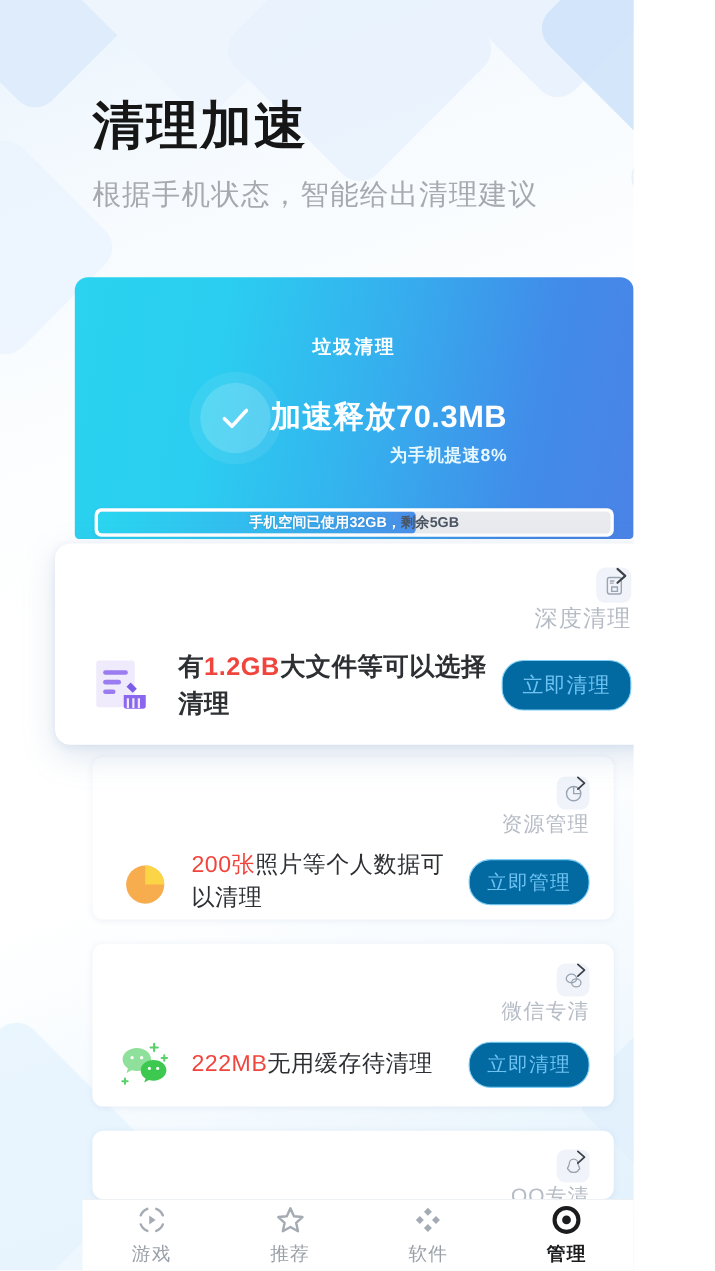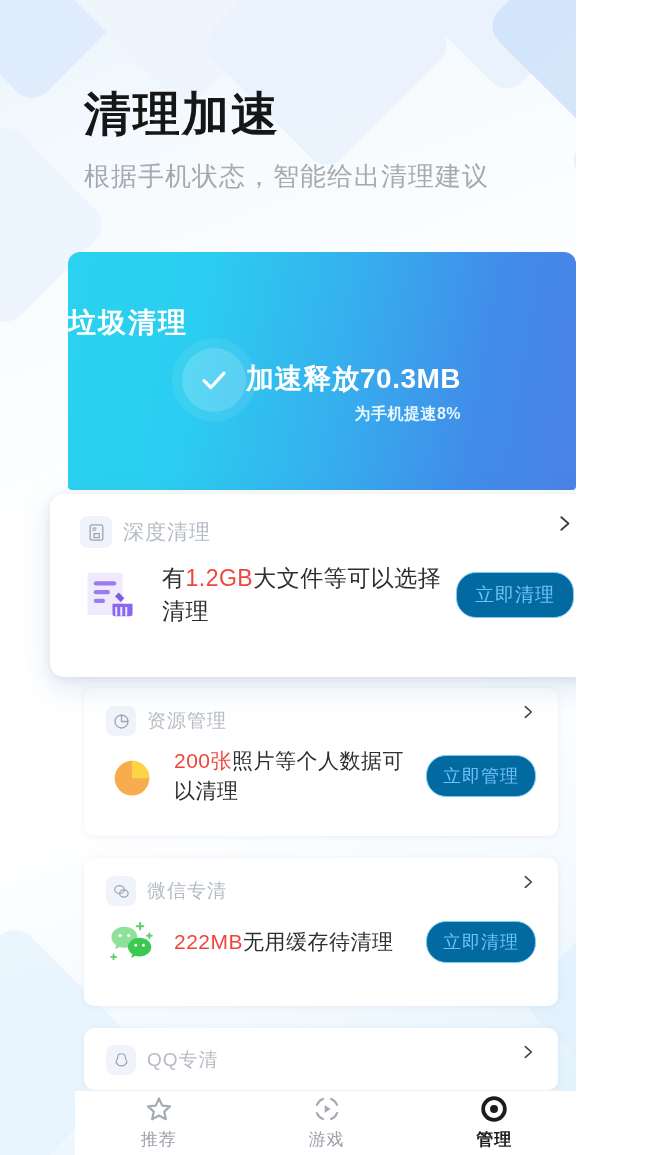--- a/index.html
+++ b/index.html
@@ -43,22 +43,22 @@
   }
 
   
   .hero {
     position:absolute; left:68px; top:252px; width:508px; height:238px;
     border-radius:12px 12px 4px 4px; z-index:4;
     background:linear-gradient(100deg,#2ad3ef 0%,#2bcdf0 26%,#35b1ee 52%,#418ce9 80%,#4a83e6 100%);
     overflow:hidden;
   }
   .hero-title {
-    position:absolute; left:0; right:0; top:52px; 
-    color:#ffffff; font-size:28px; font-weight:700; letter-spacing:2px;
+    position:absolute; left:0; right:0; top:52px; text-align:center;
+    color:#ffffff; font-size:17px; font-weight:700; letter-spacing:2px;
   }
   .hero-body { position:absolute; left:178px; top:108px; }
   .hero-amount { color:#ffffff; font-size:28px; font-weight:700; letter-spacing:.5px; white-space:nowrap; }
   .hero-sub { margin-top:6px; color:#e6f8ff; font-size:16px; font-weight:700; letter-spacing:.5px;text-align:right; }
   .hero-check {
     position:absolute; left:182px; top:348px; width:64px; height:64px; border-radius:50%;
     background:rgba(255,255,255,.22); z-index:5;
     display:flex; align-items:center; justify-content:center;
     box-shadow:0 0 0 10px rgba(255,255,255,.08);
   }
@@ -92,22 +92,23 @@
   }
   .card-featured {
     left:50px; width:552px; top:494px; height:183px; border-radius:14px; z-index:20;
     box-shadow:0 10px 30px rgba(110,145,190,.22), 0 2px 8px rgba(110,145,190,.14);
   }
   .card-2 { left:84px; width:474px; top:688px; height:148px; z-index:8; }
   .card-3 { left:84px; width:474px; top:858px; height:148px; z-index:8; }
   .card-4 { left:84px; width:474px; top:1028px; height:62px; z-index:8; }
 
   .card-head {
-    position:relative; display:flex; align-items:center;
+    position:relative; display:flex; align-items:flex-end;
     padding:18px 22px 0 22px;
+    flex-direction:column;
   }
   .card-featured .card-head { padding:22px 28px 0 30px; }
   .head-icon {
     width:30px; height:30px; border-radius:8px; background:#f0f4fa;
     display:flex; align-items:center; justify-content:center; flex:none;
   }
   .card-featured .head-icon { width:32px; height:32px; }
   .head-icon svg { width:19px; height:19px; }
   .head-label {
     margin-left:11px; font-size:19px; color:#b6bcc6; letter-spacing:1px; font-weight:400;
@@ -121,21 +122,21 @@
   .card-body {
     display:flex; align-items:center; padding:10px 22px 0 22px;
   }
   .card-featured .card-body { padding:14px 28px 0 30px; }
   .body-icon { width:52px; height:52px; flex:none; display:flex; align-items:center; justify-content:center; }
   .card-featured .body-icon { width:60px; height:60px; }
   .body-text {
     flex:1; margin-left:16px; font-size:21px; color:#2d2f33; line-height:1.45;
     letter-spacing:.5px;
   }
-  .card-featured .body-text { margin-left:22px; font-size:23px; }
+  .card-featured .body-text { margin-left:22px; font-size:23px;font-weight:bold; }
   .body-text .hl { color:#f0453c; }
   .action-btn {
     flex:none; margin-left:10px;
     border:1.6px solid #7ecdf5; color:#6ec2f2; background:#0369a1;
     border-radius:20px; padding:8px 16px; font-size:18px; letter-spacing:1px;
     white-space:nowrap; font-family:inherit;
   }
   .card-featured .action-btn { padding:9px 18px; font-size:19px; }
   .card-4 .card-head { padding-top:17px; }
 
@@ -178,20 +179,28 @@
       <div class="hero-amount">加速释放70.3MB</div>
       <div class="hero-sub">为手机提速8%</div>
     </div>
   </div>
   <div class="hero-check">
     <svg viewBox="0 0 24 24" fill="none" stroke="#ffffff" stroke-width="2.6" stroke-linecap="round" stroke-linejoin="round">
       <polyline points="4,12.5 9.5,18 20,6.5"></polyline>
     </svg>
   </div>
 
+  <div class="storage-wrap">
+    <div class="storage-track">
+      <div class="storage-fill" id="storage-fill" style="width: 62%;"></div>
+      <div class="storage-label">
+        <span>手机空间已使用32GB，</span><span class="rest">剩余5GB</span>
+      </div>
+    </div>
+  </div>
 
   <div class="card card-featured">
     <div class="card-head">
       <span class="head-icon">
         <svg viewBox="0 0 24 24" fill="none" stroke="#9aa4b2" stroke-width="1.6">
           <rect x="4" y="2.5" width="16" height="19" rx="2.5"></rect>
           <path d="M7.5 6.5h4M7.5 9h3" stroke-linecap="round"></path>
           <path d="M9 13.5h6.5v5H9z"></path>
         </svg>
       </span>
@@ -283,31 +292,40 @@
       </span>
       <span class="head-label">QQ专清</span>
       <svg class="chevron" viewBox="0 0 24 24" fill="none" stroke="#3c4047" stroke-width="2.4" stroke-linecap="round" stroke-linejoin="round">
           <polyline points="8,4 17,12 8,20"></polyline>
         </svg>
     </div>
   </div>
 
   <div class="bottom-nav">
     <div class="nav-item">
-      <svg class="nav-icon" viewBox="0 0 24 24" fill="none" stroke="#a5abb3" stroke-width="1.9" stroke-linejoin="round">
-        <polygon points="12,3 14.8,9.1 21.4,9.8 16.5,14.3 17.9,20.8 12,17.5 6.1,20.8 7.5,14.3 2.6,9.8 9.2,9.1"></polygon>
-      </svg>
-      <span class="nav-label">推荐</span>
-    </div>
-    <div class="nav-item">
       <svg class="nav-icon" viewBox="0 0 24 24" fill="none" stroke="#a5abb3" stroke-width="1.9" stroke-linecap="round">
         <path d="M8.5 3.4A9 9 0 0 0 3.4 8.5M3.4 15.5A9 9 0 0 0 8.5 20.6M15.5 20.6a9 9 0 0 0 5.1-5.1M20.6 8.5a9 9 0 0 0-5.1-5.1"></path>
         <path d="M10 8.5l5 3.5-5 3.5z" fill="#a5abb3" stroke="none"></path>
       </svg>
       <span class="nav-label">游戏</span>
+    </div>
+    <div class="nav-item">
+      <svg class="nav-icon" viewBox="0 0 24 24" fill="none" stroke="#a5abb3" stroke-width="1.9" stroke-linejoin="round">
+        <polygon points="12,3 14.8,9.1 21.4,9.8 16.5,14.3 17.9,20.8 12,17.5 6.1,20.8 7.5,14.3 2.6,9.8 9.2,9.1"></polygon>
+      </svg>
+      <span class="nav-label">推荐</span>
+    </div>
+    <div class="nav-item">
+      <svg class="nav-icon" viewBox="0 0 24 24" fill="#a5abb3">
+        <path d="M12 2.6l3.1 3.1-3.1 3.1-3.1-3.1z"></path>
+        <path d="M12 15.2l3.1 3.1-3.1 3.1-3.1-3.1z"></path>
+        <path d="M5.7 8.9l3.1 3.1-3.1 3.1L2.6 12z"></path>
+        <path d="M18.3 8.9l3.1 3.1-3.1 3.1-3.1-3.1z"></path>
+      </svg>
+      <span class="nav-label">软件</span>
     </div>
     <div class="nav-item active">
       <svg class="nav-icon" viewBox="0 0 24 24">
         <circle cx="12" cy="12" r="9.3" fill="none" stroke="#1b1c1e" stroke-width="3.2"></circle>
         <circle cx="12" cy="12" r="3.4" fill="#1b1c1e"></circle>
       </svg>
       <span class="nav-label">管理</span>
     </div>
   </div>
 

